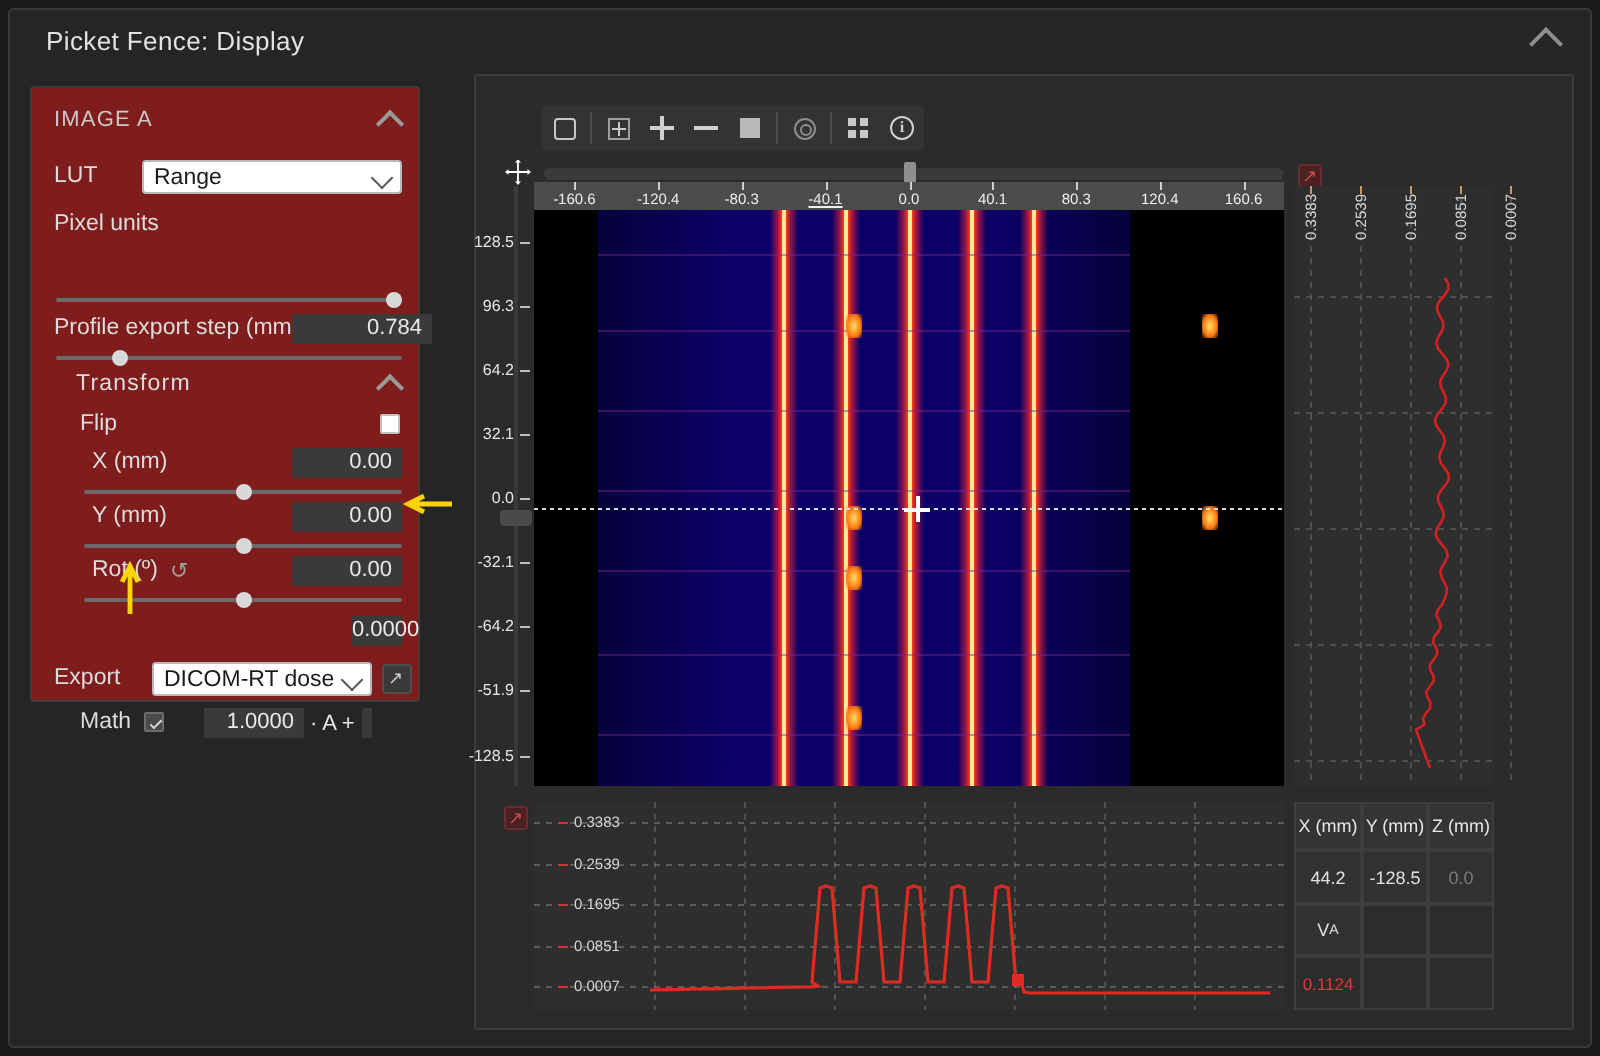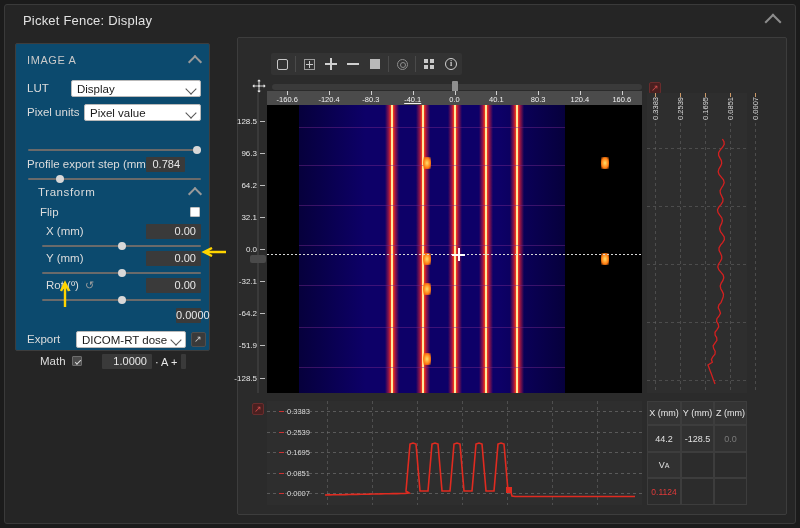--- a/index.html
+++ b/index.html
@@ -26,21 +26,21 @@
     position:absolute;right:14px;top:11px;width:14px;height:10px;
     color:#8d8d8d;
   }
   .chev{display:block;width:10px;height:10px;border-left:2px solid currentColor;
         border-top:2px solid currentColor;transform:rotate(45deg);}
   .chev.down{transform:rotate(225deg);}
 
   
   .left-panel{
     position:absolute;left:10px;top:38px;width:195px;height:308px;
-    background:#0c4a6e;border:1px solid #3d3d3d;border-radius:2px;
+    background:#7f1d1d;border:1px solid #3d3d3d;border-radius:2px;
     box-sizing:border-box;
   }
   .section-head{
     position:absolute;left:11px;width:173px;height:18px;font-size:11px;
     color:#c9c9c9;letter-spacing:.6px;
   }
   .section-head .sc{position:absolute;right:0;top:3px;color:#9a9a9a;}
   .row{position:absolute;left:0;width:195px;height:18px;}
   .lbl{position:absolute;font-size:11.5px;color:#dcdcdc;white-space:nowrap;}
   .val-box{
@@ -209,41 +209,37 @@
     <div class="section-head" style="top:10px;">
       <span>IMAGE A</span>
       <span class="sc">
           <span class="chev" style="width:8px;height:8px;"></span>
         </span>
     </div>
 
     <div class="row" style="top:36px;">
       <span class="lbl" style="left:11px;top:2px;">LUT</span>
       <div class="select" style="left:55px;top:0px;width:130px;">
-        <span>Display</span>
+        <span>Range</span>
         <span class="caret"></span>
       </div>
     </div>
 
     <div class="row" style="top:60px;">
       <span class="lbl" style="left:11px;top:2px;">Pixel units</span>
-      <div class="select" style="left:68px;top:0px;width:117px;">
-        <span>Pixel value</span>
-        <span class="caret"></span>
-      </div>
     </div>
 
     <div class="slider" style="left:12px;top:101px;width:173px;">
       <div class="track"></div>
       <div class="thumb" style="left:165px;"></div>
     </div>
 
     <div class="row" style="top:113px;">
       <span class="lbl" style="left:11px;top:1px;">Profile export step (mm)</span>
-      <div class="val-box" style="left:130px;top:0px;width:39px;">0.784</div>
+      <div class="val-box" style="left:130px;top:0px;width:70px;">0.784</div>
     </div>
     <div class="slider" style="left:12px;top:130px;width:173px;">
       <div class="track"></div>
       <div class="thumb" style="left:28px;"></div>
     </div>
 
     <div class="section-head" style="top:142px;">
       <span class="lbl" style="left:11px;top:0px;font-size:11.5px;">Transform</span>
       <span class="sc">
           <span class="chev" style="width:8px;height:8px;"></span>

